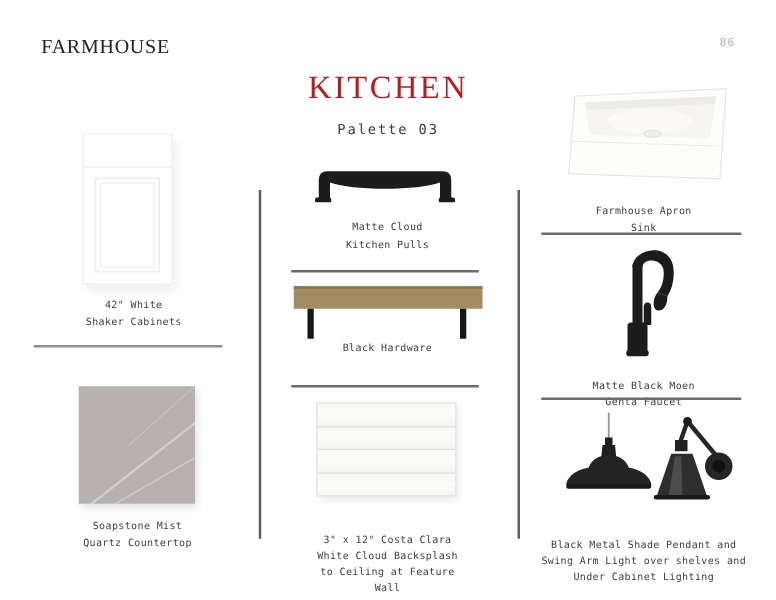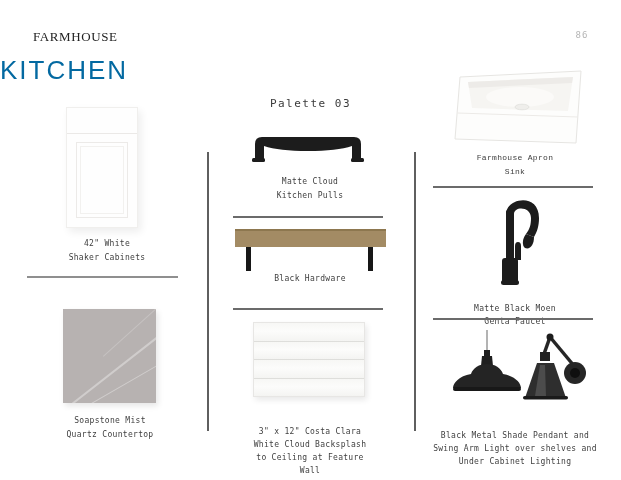--- a/index.html
+++ b/index.html
@@ -8,30 +8,30 @@
     width:621px;height:480px;
     background:#ffffff;
     overflow:hidden;
     font-family:"DejaVu Sans Mono", monospace;
   }
   .abs{position:absolute;}
   
   .brand{
     left:33px;top:29px;
     font-family:"Liberation Serif", serif;
-    font-size:13px;letter-spacing:.6px;color:#222;
+    font-size:16px;letter-spacing:.6px;color:#222;
   }
   .pagenum{
     left:570px;top:30px;width:24px;
     font-size:9px;color:#b5b5b5;letter-spacing:1px;text-align:center;
   }
   .title{
-    left:0;top:55px;width:621px;text-align:left;
-    font-family:Liberation Sans, sans-serif;
-    font-size:26px;letter-spacing:2px;color:#0369a1;
+    left:0;top:55px;width:621px;text-align:center;
+    font-family:Liberation Serif, serif;
+    font-size:26px;letter-spacing:2px;color:#b91c1c;
   }
   .subtitle{
     left:0;top:97px;width:621px;text-align:center;
     font-size:11px;letter-spacing:1.5px;color:#3a3a3a;
   }
   .caption{
     font-size:8px;color:#3e3e3e;letter-spacing:.3px;
     line-height:14px;text-align:center;white-space:nowrap;
   }
   .lh13{line-height:13px;margin-top:16px;}
@@ -159,21 +159,21 @@
     <path d="M10 14 L131 8 L126 80 L5 76 Z" fill="#fdfdfc" stroke="#e6e5e2" stroke-width="1"></path>
 
     <path d="M7.5 50 L128 54" stroke="#eceae7" stroke-width="1" fill="none"></path>
 
     <path d="M18 19 L123 14 L118 48 L22 45 Z" fill="#f6f5f2"></path>
     <path d="M18 19 L123 14 L122 20 L19 25 Z" fill="#edebe8"></path>
     <ellipse cx="70" cy="34" rx="34" ry="10" fill="#fbfaf8"></ellipse>
 
     <ellipse cx="72" cy="44" rx="7" ry="2.8" fill="#efeeeb" stroke="#e0dfdc" stroke-width="0.8"></ellipse>
   </svg>
-  <div class="abs caption" style="left:432px;top:151px;width:166px;font-family:Liberation Mono, monospace;">
+  <div class="abs caption" style="left:432px;top:162px;width:166px;">
     <div>Farmhouse Apron</div>
     <div>Sink</div>
   </div>
 
   <div class="abs hrule dark" style="left:433px;top:186px;width:160px;"></div>
 
   <svg class="abs art" style="left:493px;top:196px;color:#1c1c1c;" width="60" height="92" viewBox="0 0 60 92">
 
     <path fill="currentColor" d="M13 18 C13 2 46 -4 46 22 C46 30 44 36 41 41 L33 38 C37 33 38 28 38 22 C38 10 21 10 21 18 Z"></path>
 

